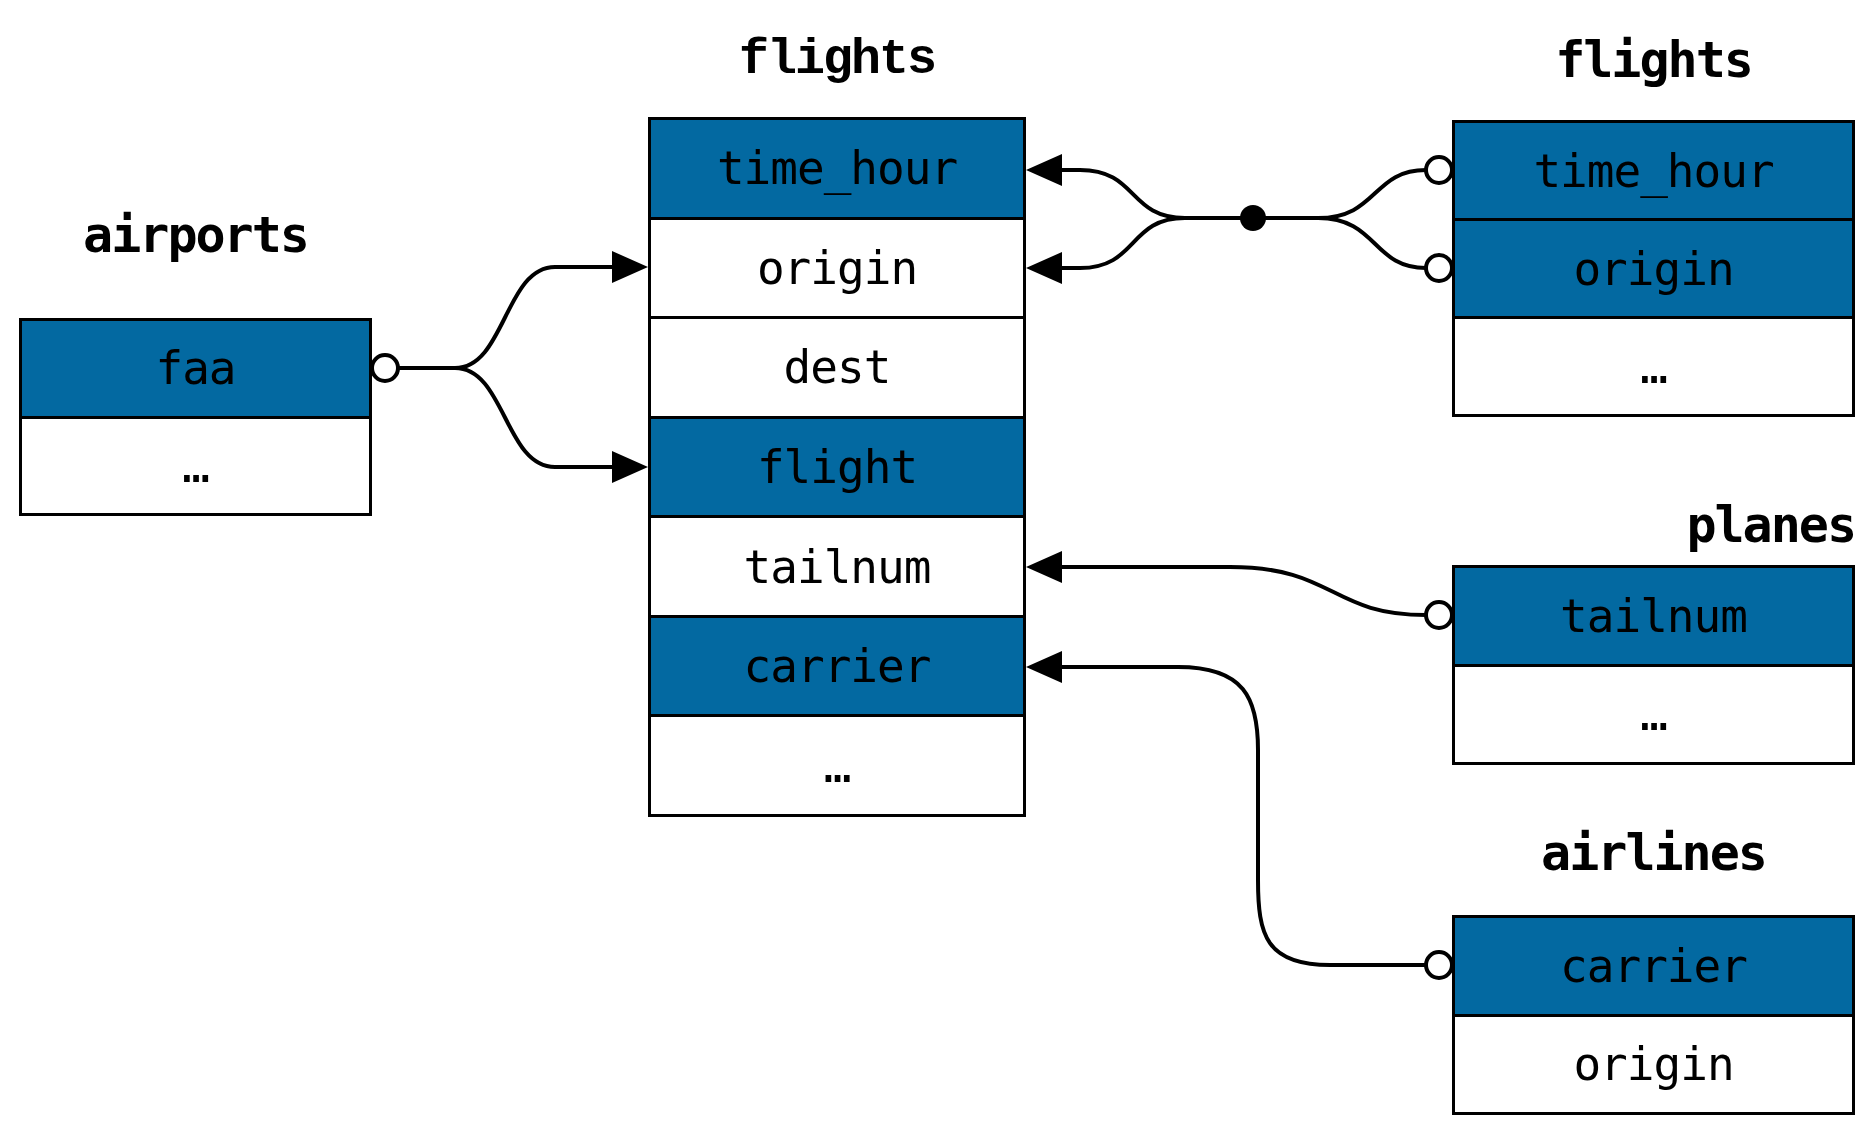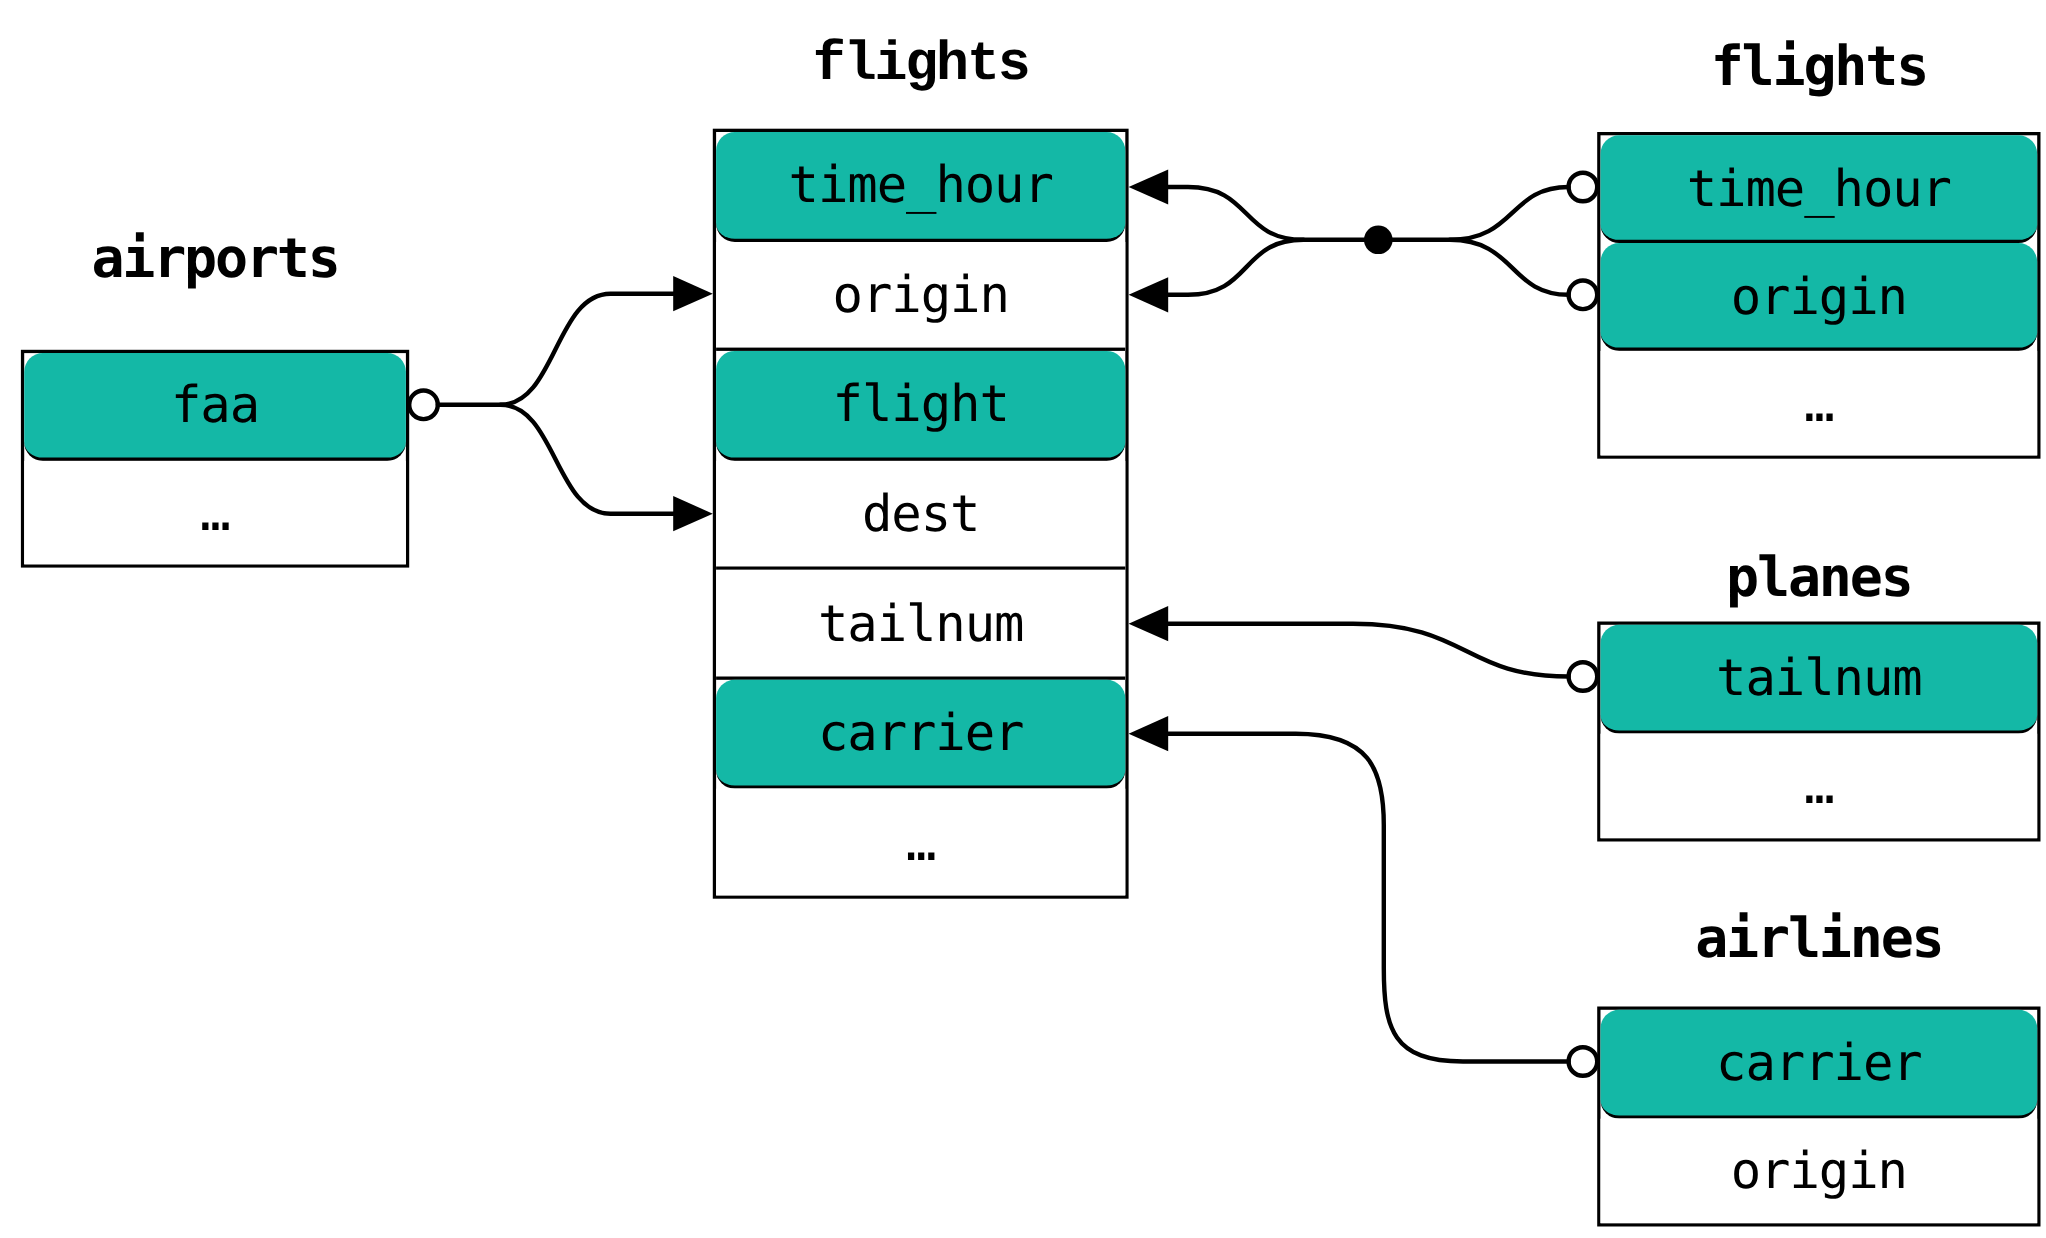--- a/index.html
+++ b/index.html
@@ -33,21 +33,21 @@
     display: flex;
     align-items: center;
     justify-content: center;
     font-size: 46px;
     color: #000000;
     background: #ffffff;
     border-bottom: 3px solid #000000;
     letter-spacing: -1px;
   }
   .row:last-child { border-bottom: none; }
-  .row.key { background: #14b8a6; border-radius: 17px; }
+  .row.key { background: #0369a1; }
   svg.connectors {
     position: absolute;
     left: 0; top: 0;
     width: 1860px; height: 1125px;
     pointer-events: none;
   }
   svg.connectors path {
     fill: none;
     stroke: #000000;
     stroke-width: 4;
@@ -69,35 +69,35 @@
   <div class="table-title" style="left:19px; top:205px; width:353px;text-align:center;">airports</div>
   <div class="db-table" style="left:19px; top:318px; width:353px; height:198px;">
     <div class="row key">faa</div>
     <div class="row">…</div>
   </div>
 
   <div class="table-title" style="left:648px; top:30px; width:378px;font-family:Liberation Mono, monospace;">flights</div>
   <div class="db-table" style="left:648px; top:117px; width:378px; height:700px;">
     <div class="row key">time_hour</div>
     <div class="row">origin</div>
+    <div class="row">dest</div>
     <div class="row key">flight</div>
-    <div class="row">dest</div>
     <div class="row">tailnum</div>
     <div class="row key">carrier</div>
     <div class="row">…</div>
   </div>
 
   <div class="table-title" style="left:1452px; top:30px; width:403px;">flights</div>
   <div class="db-table" style="left:1452px; top:120px; width:403px; height:297px;">
     <div class="row key">time_hour</div>
     <div class="row key">origin</div>
     <div class="row">…</div>
   </div>
 
-  <div class="table-title" style="left:1452px; top:495px; width:403px;">planes</div>
+  <div class="table-title" style="left:1452px; top:495px; width:403px;text-align:right;">planes</div>
   <div class="db-table" style="left:1452px; top:565px; width:403px; height:200px;">
     <div class="row key">tailnum</div>
     <div class="row">…</div>
   </div>
 
   <div class="table-title" style="left:1452px; top:823px; width:403px;">airlines</div>
   <div class="db-table" style="left:1452px; top:915px; width:403px; height:200px;">
     <div class="row key">carrier</div>
     <div class="row">origin</div>
   </div>

